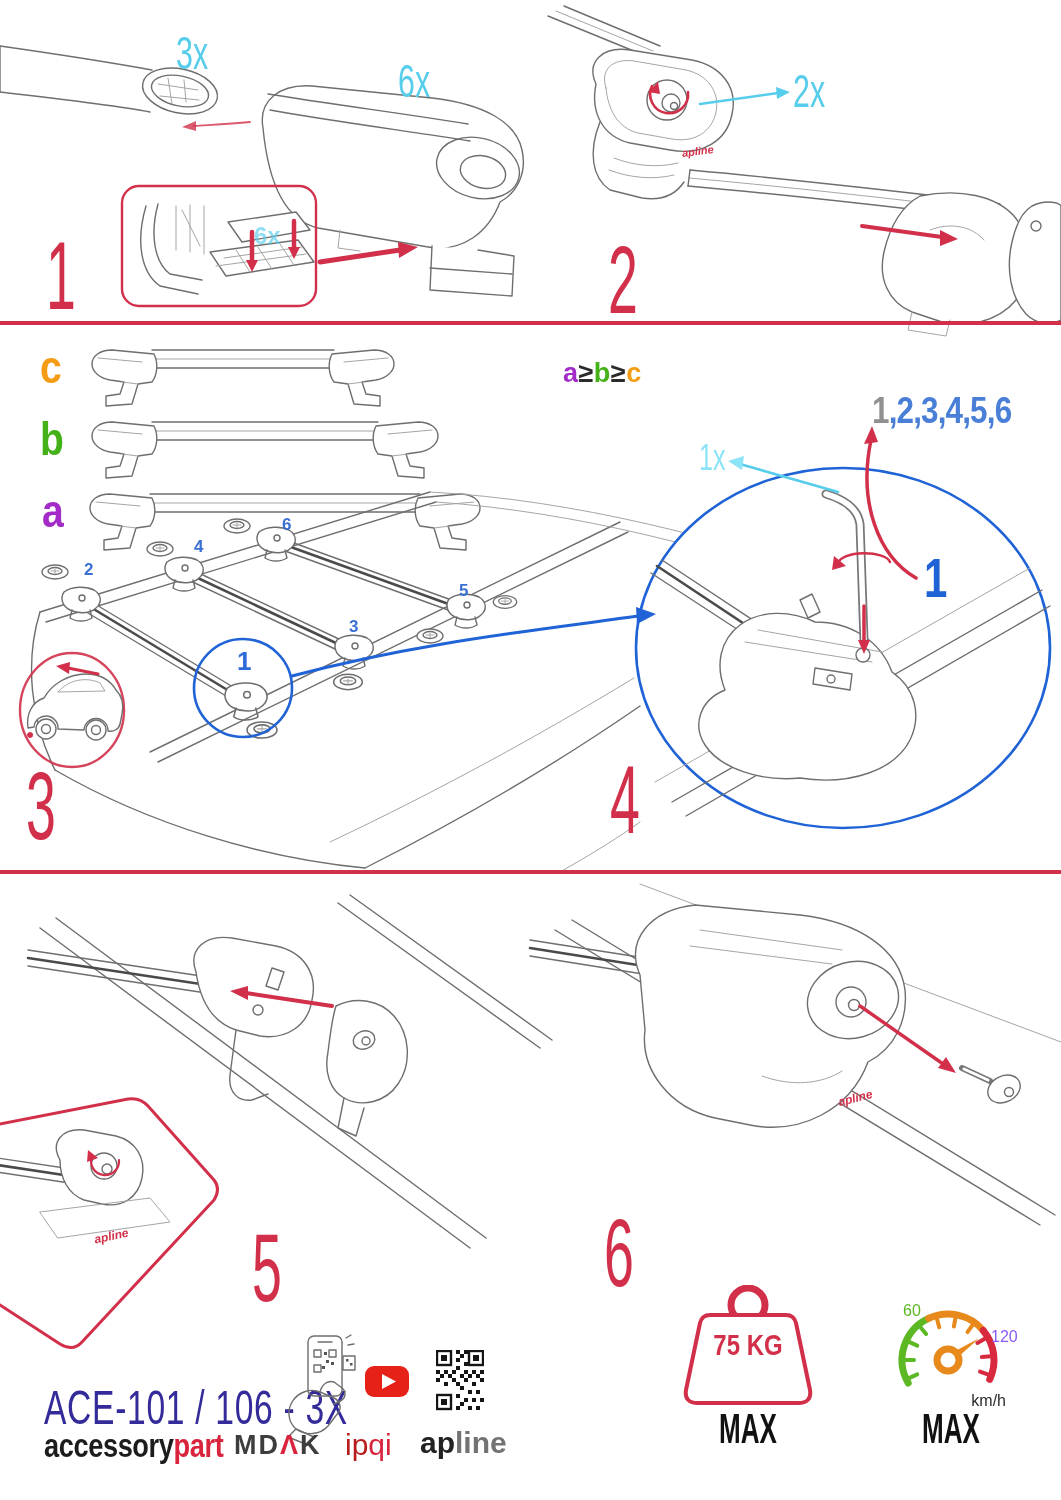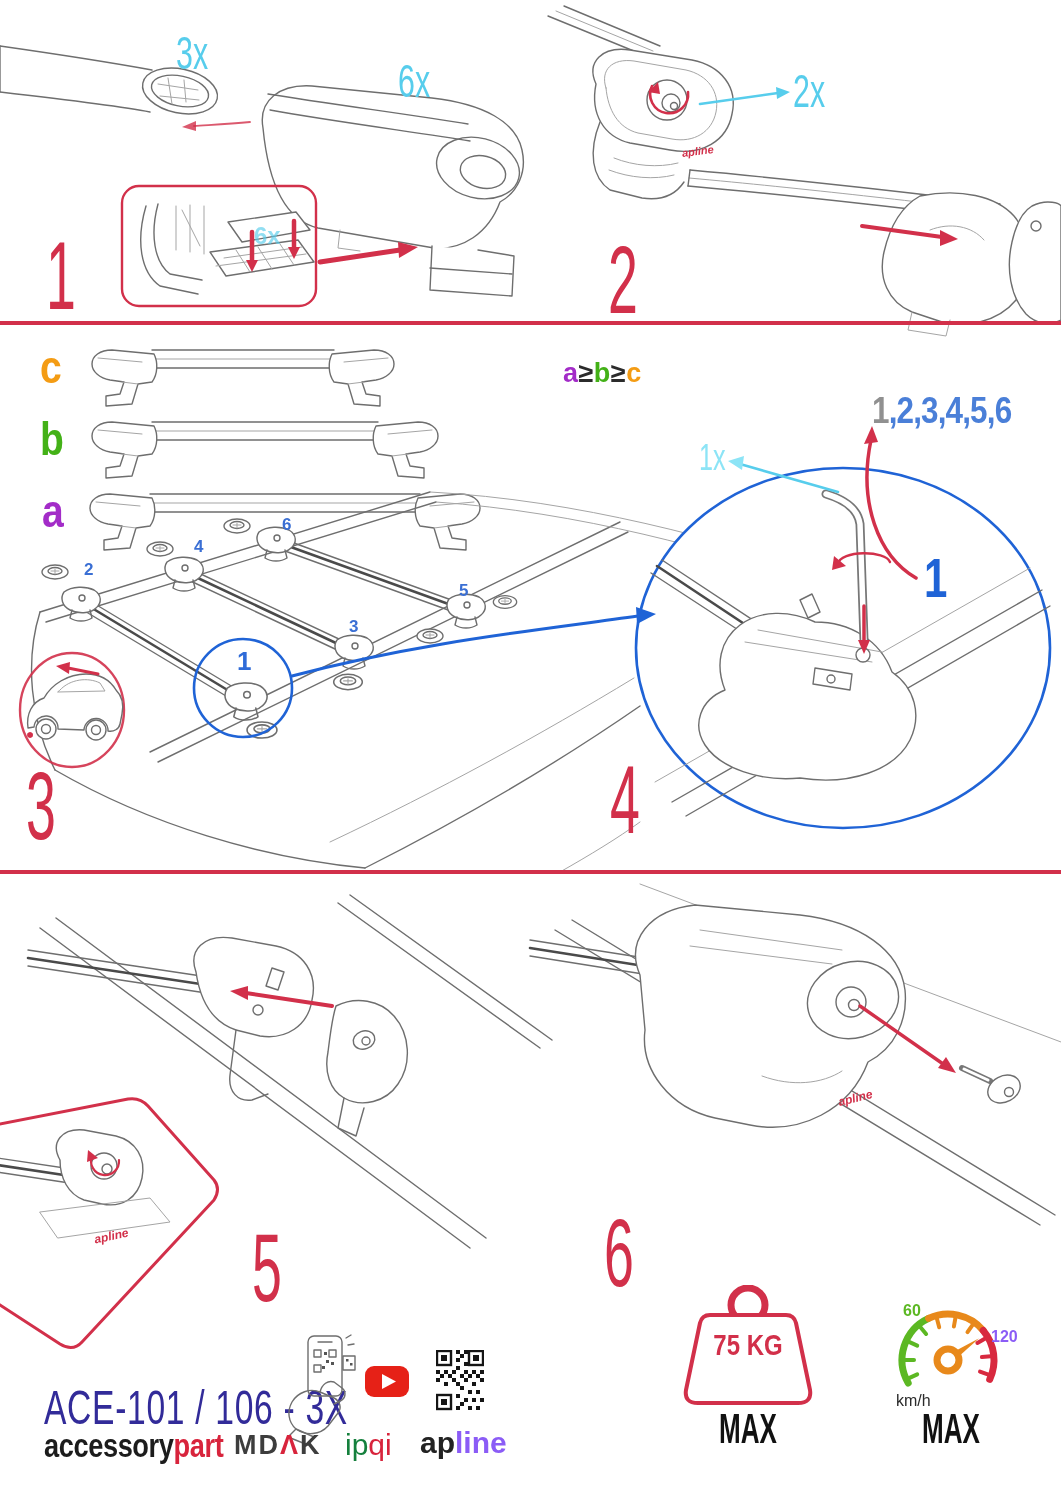--- a/index.html
+++ b/index.html
@@ -34,22 +34,22 @@
   .seq{font-size:37px;font-weight:700;transform:scaleX(.85);transform-origin:0 0;letter-spacing:-1px}
   .callout1{font-size:56px;font-weight:700;color:var(--blue);transform:scaleX(.75);transform-origin:0 0}
   .aplogo{font-size:12px;font-weight:700;font-style:italic;color:var(--red)}
   .model{font-size:48px;font-weight:500;color:var(--navy);transform:scaleX(.7);transform-origin:0 0;letter-spacing:1px}
   .brand{font-size:34px;font-weight:600;transform:scaleX(.8);transform-origin:0 0;letter-spacing:-.5px}
   .mdak{font-size:27px;font-weight:700;letter-spacing:2px;color:#3d3d3d}
   .ipqi{font-size:30px;font-weight:500}
   .apline{font-size:30px;font-weight:600}
   .maxtxt{font-size:42px;font-weight:600;transform:scaleX(.62);transform-origin:50% 0;text-align:center;color:#111}
   .kg{font-size:30px;font-weight:700;color:var(--red);transform:scaleX(.8);transform-origin:50% 0;text-align:center}
-  .speedlbl{font-size:16px;font-weight:700}
-  .ctr{text-align:left}
+  .speedlbl{font-size:16px;font-weight:400}
+  .ctr{text-align:right}
 </style>
 </head>
 <body>
 
 <div class="page">
 
   <svg class="art" width="1061" height="1500" viewBox="0 0 1061 1500">
 
     <g>
       <path class="ln" d="M0,46 C70,56 130,66 152,70"></path>
@@ -360,21 +360,21 @@
   </div>
 
   <div class="abs" style="left:365px;top:1366px">
     <svg width="44" height="32" viewBox="0 0 44 32">
       <rect x="0" y="0" width="44" height="31" rx="9" fill="#e62117"></rect>
       <polygon points="17,8 31,15.5 17,23" fill="#fff"></polygon>
     </svg>
   </div>
 
   <div class="abs ipqi" style="left:345px;top:1430px">
-    <span style="color:#15803d">ip</span><span style="color:#d8243c">qi</span>
+    <span style="color:#b91c1c">ip</span><span style="color:#d8243c">qi</span>
   </div>
 
   <div class="abs" style="left:436px;top:1350px">
     <svg width="48" height="62" viewBox="0 0 48 62">
       <g fill="#151515">
         <rect x="20" y="0" width="4" height="4"></rect>
           <rect x="28" y="0" width="4" height="4"></rect>
         <rect x="24" y="4" width="4" height="4"></rect>
           <rect x="20" y="8" width="4" height="4"></rect>
         <rect x="28" y="12" width="4" height="4"></rect>
@@ -412,21 +412,21 @@
           <rect x="5" y="5" width="6" height="6"></rect>
           <rect x="37" y="5" width="6" height="6"></rect>
       </g>
       <rect x="1" y="1" width="14" height="14" fill="none" stroke="#151515" stroke-width="2.4"></rect>
       <rect x="33" y="1" width="14" height="14" fill="none" stroke="#151515" stroke-width="2.4"></rect>
       <rect x="1" y="45" width="14" height="14" fill="none" stroke="#151515" stroke-width="2.4"></rect>
     </svg>
   </div>
 
   <div class="abs apline" style="left:420px;top:1428px">
-    <span style="color:#222">ap</span><span style="color:#8b5cf6">line</span>
+    <span style="color:#222">ap</span><span style="color:#737373">line</span>
   </div>
 
   <div class="abs" style="left:672px;top:1285px">
     <svg width="155" height="125" viewBox="0 0 155 125">
       <circle cx="76" cy="20" r="17" fill="none" stroke="#d2304a" stroke-width="7"></circle>
       <path d="M38,30 L114,30 Q122,30 124,38 L138,105 Q140,118 126,118 L26,118 Q12,118 14,105 L28,38 Q30,30 38,30 Z" fill="#fff" stroke="#d2304a" stroke-width="4" stroke-linejoin="round"></path>
     </svg>
   </div>
   <div class="abs kg" style="left:684px;top:1330px;width:128px">75 KG</div>
   <div class="abs maxtxt" style="left:684px;top:1408px;width:128px">MAX</div>

